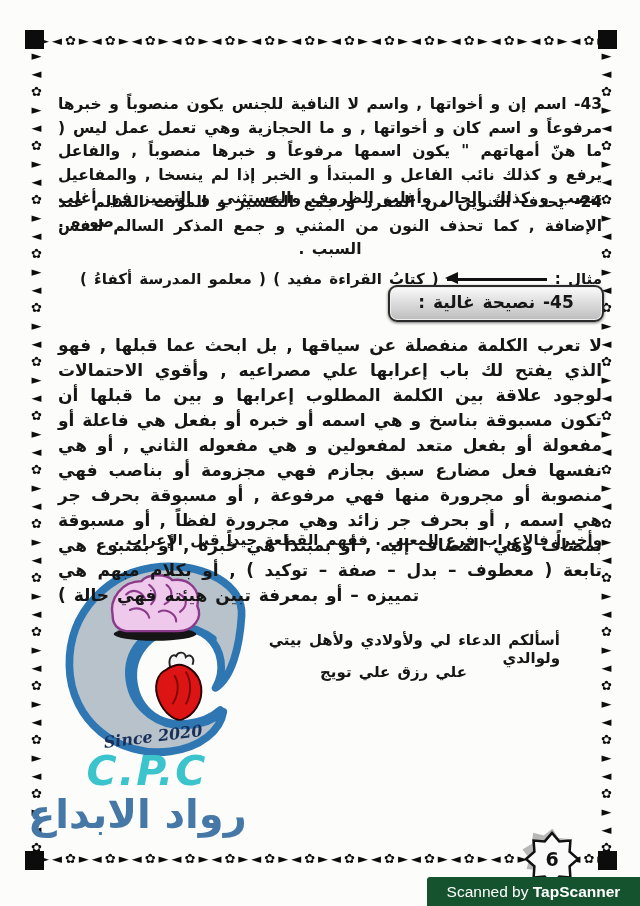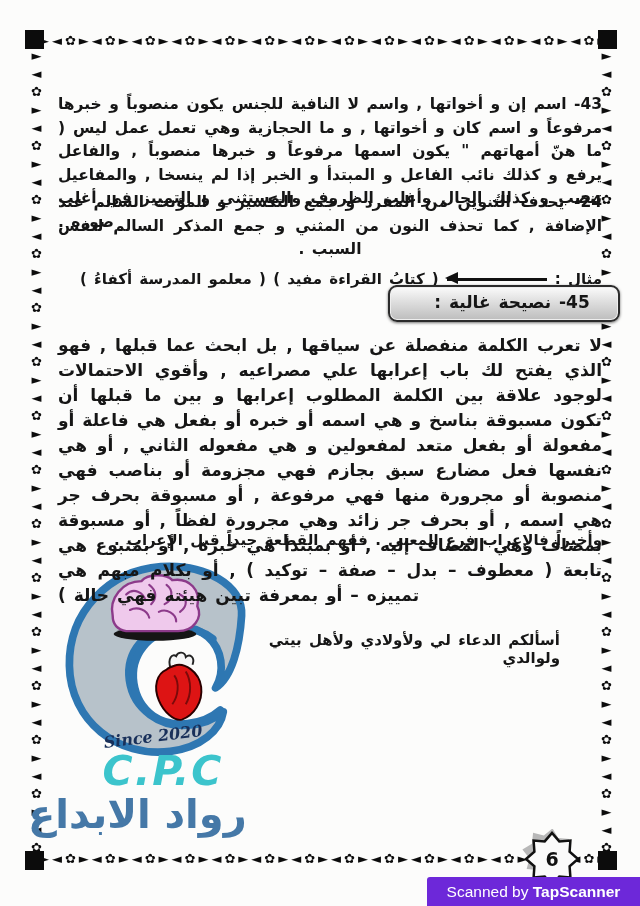--- a/index.html
+++ b/index.html
@@ -40,49 +40,49 @@
   .arrow::before {
     content:""; position:absolute; left:-2px; top:-6px;
     border-top:6.5px solid transparent; border-bottom:6.5px solid transparent;
     border-right:13px solid #111;
   }
   #box45 {
     left:388px; top:285px; width:212px; height:33px;
     background:linear-gradient(180deg,#fbfbfb 0%,#dedede 45%,#bdbdbd 100%);
     border:2px solid #2b2b2b; border-radius:9px;
     box-shadow:0 1px 3px rgba(0,0,0,.55), inset 0 0 0 1px #eee;
-    font-size:17px; line-height:30px; text-align:center;padding-left:16px;
+    font-size:17px; line-height:30px; text-align:center;
   }
   #advice { left:58px; top:333px; width:544px; font-size:17px; line-height:25px; text-align:justify; text-align-last:left; }
   #advice-footer { left:58px; top:531px; width:544px; font-size:15px; text-align:right; }
   #dua    { left:238px; top:631px; width:322px; font-size:15px; text-align:right; }
   #author { left:286px; top:661px; width:215px; font-size:15px; line-height:23px; text-align:center; }
 
   
   #logo-svg { position:absolute; left:55px; top:558px; width:200px; height:202px; z-index:2; }
   #since {
     position:absolute; left:78px; top:727px; width:150px; z-index:4;
     font-family:"DejaVu Serif", serif; font-style:italic; font-weight:700;
     font-size:16px; color:#19305a; text-align:center; transform:rotate(-7deg);
   }
   #cpc {
-    position:absolute; left:68px; top:747px; width:190px; z-index:4;
+    position:absolute; left:52px; top:747px; width:190px; z-index:4;
     font-style:italic; font-weight:700; font-size:41px; letter-spacing:2px;
     color:#3cc4cc; text-align:center;
   }
   #brand-ar {
     position:absolute; left:28px; top:791px; width:240px; z-index:6;
     direction:rtl; font-weight:700; font-size:40px; color:#4578a7; text-align:left;
   }
 
   
   #badge { position:absolute; left:522px; top:829px; width:60px; height:60px; z-index:7; }
   #scanbar {
     position:absolute; left:427px; top:877px; width:213px; height:29px; z-index:8;
-    background:#6d28d9; color:#fff; font-size:15.5px; line-height:29px;
+    background:#14532d; color:#fff; font-size:15.5px; line-height:29px;
     text-align:center; border-radius:3px 0 0 0;
     font-family:"Liberation Sans","DejaVu Sans",sans-serif;
   }
   #scanbar .brand { font-weight:700; }
 </style>
 </head>
 <body>
 
 <div class="b-strip b-h b-top">✿►◄✿►◄✿►◄✿►◄✿►◄✿►◄✿►◄✿►◄✿►◄✿►◄✿►◄✿►◄✿►◄✿►◄✿►◄✿►◄✿►◄✿►◄✿►◄✿►◄✿►◄✿►◄✿►◄✿►◄✿►◄✿►◄</div>
 <div class="b-strip b-h b-bottom">✿►◄✿►◄✿►◄✿►◄✿►◄✿►◄✿►◄✿►◄✿►◄✿►◄✿►◄✿►◄✿►◄✿►◄✿►◄✿►◄✿►◄✿►◄✿►◄✿►◄✿►◄✿►◄✿►◄✿►◄✿►◄✿►◄</div>
@@ -100,20 +100,21 @@
   <span>مثال :</span><span class="arrow"></span><span>( كتابُ القراءة مفيد ) ( معلمو المدرسة أكفاءُ )</span>
 </div>
 
 <div class="doc" id="box45">45- نصيحة غالية :</div>
 
 <div class="doc" id="advice">لا تعرب الكلمة منفصلة عن سياقها , بل ابحث عما قبلها , فهو الذي يفتح لك باب إعرابها علي مصراعيه , وأقوي الاحتمالات لوجود علاقة بين الكلمة المطلوب إعرابها و بين ما قبلها أن تكون مسبوقة بناسخ و هي اسمه أو خبره أو بفعل هي فاعلة أو مفعولة أو بفعل متعد لمفعولين و هي مفعوله الثاني , أو هي نفسها فعل مضارع سبق بجازم فهي مجزومة أو بناصب فهي منصوبة أو مجرورة منها فهي مرفوعة , أو مسبوقة بحرف جر هي اسمه , أو بحرف جر زائد وهي مجرورة لفظاً , أو مسبوقة بمضاف وهي المضاف إليه , أو بمبتدأ هي خبرة , أو بمتبوع هي تابعة ( معطوف – بدل – صفة – توكيد ) , أو بكلام مبهم هي تمييزه – أو بمعرفة تبين هيئته فهي حالة )</div>
 <div class="doc" id="advice-footer">وأخيراً فالإعراب فرع المعني . ففهم القطعة جيداً قبل الإعراب .</div>
 
 <div class="doc" id="dua">أسألكم الدعاء لي ولأولادي ولأهل بيتي ولوالدي</div>
 <div class="doc" id="author">
+  <div>علي رزق علي تويج</div>
 </div>
 
 <svg id="logo-svg" viewBox="0 0 200 210" xmlns="http://www.w3.org/2000/svg">
 
   <path d="M190,60 C192,28 152,6 106,9 C52,13 10,56 11,112 C12,170 62,208 116,201
            C148,197 168,179 171,160 C152,176 118,180 95,163 C70,145 66,110 84,89
            C101,69 136,66 155,82 C170,95 173,118 163,135 C180,124 188,92 190,60 Z" fill="#b7c2ca" stroke="#2e77b2" stroke-width="8" stroke-linejoin="round"></path>
 
   <path d="M160,84 C140,68 106,70 88,92 C70,114 76,148 98,164 C118,178 150,174 168,158" fill="none" stroke="#2e77b2" stroke-width="8" stroke-linecap="round"></path>
 

